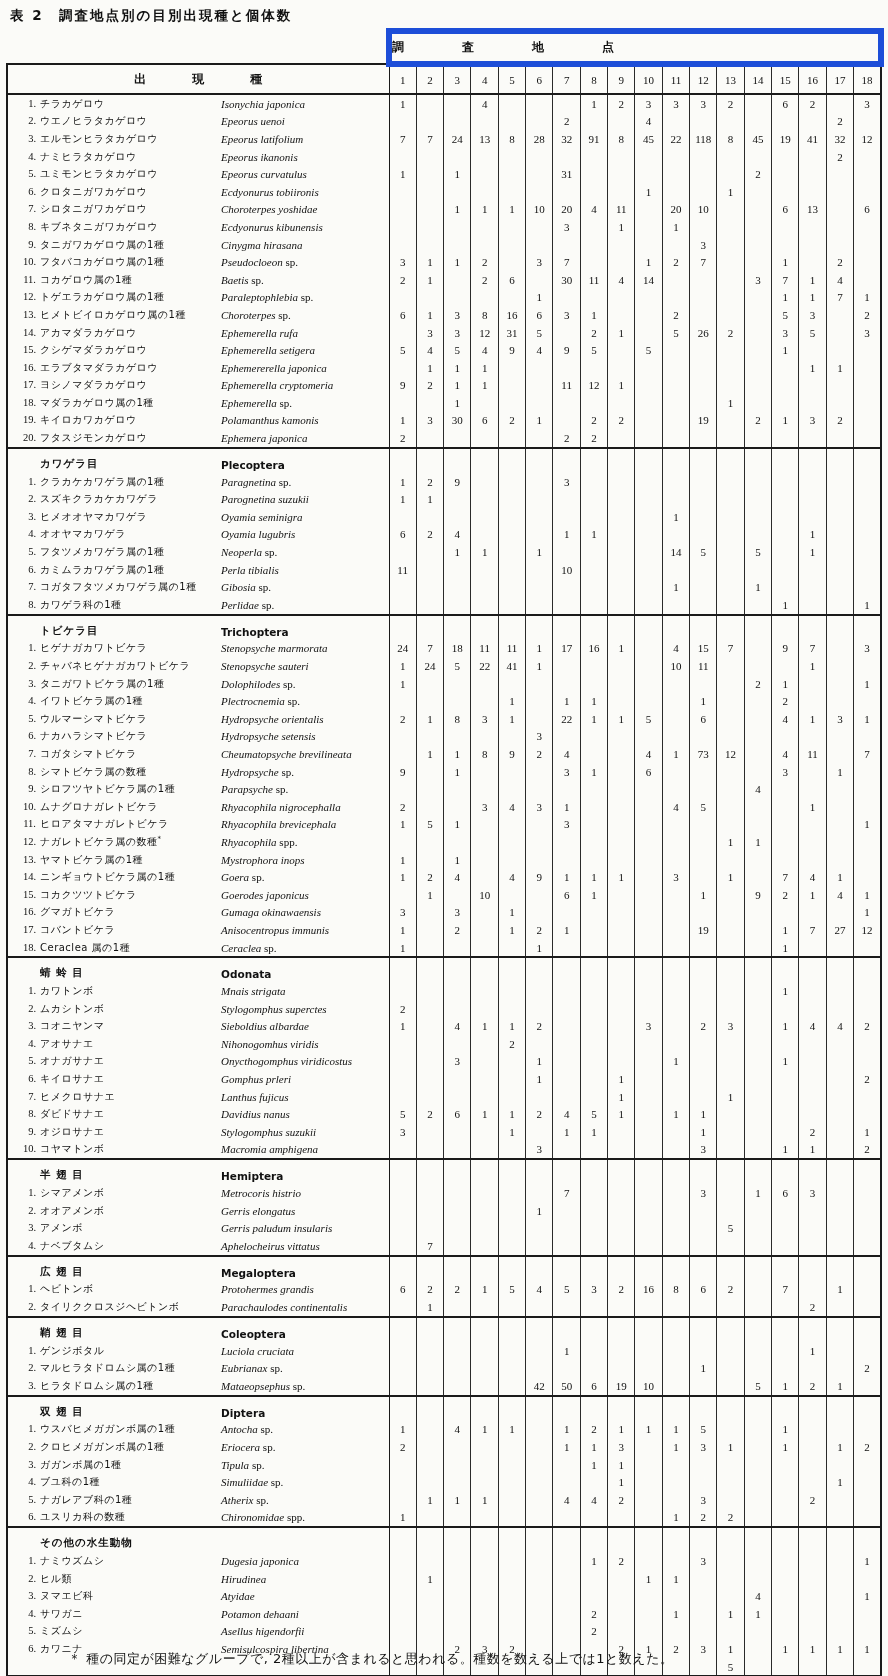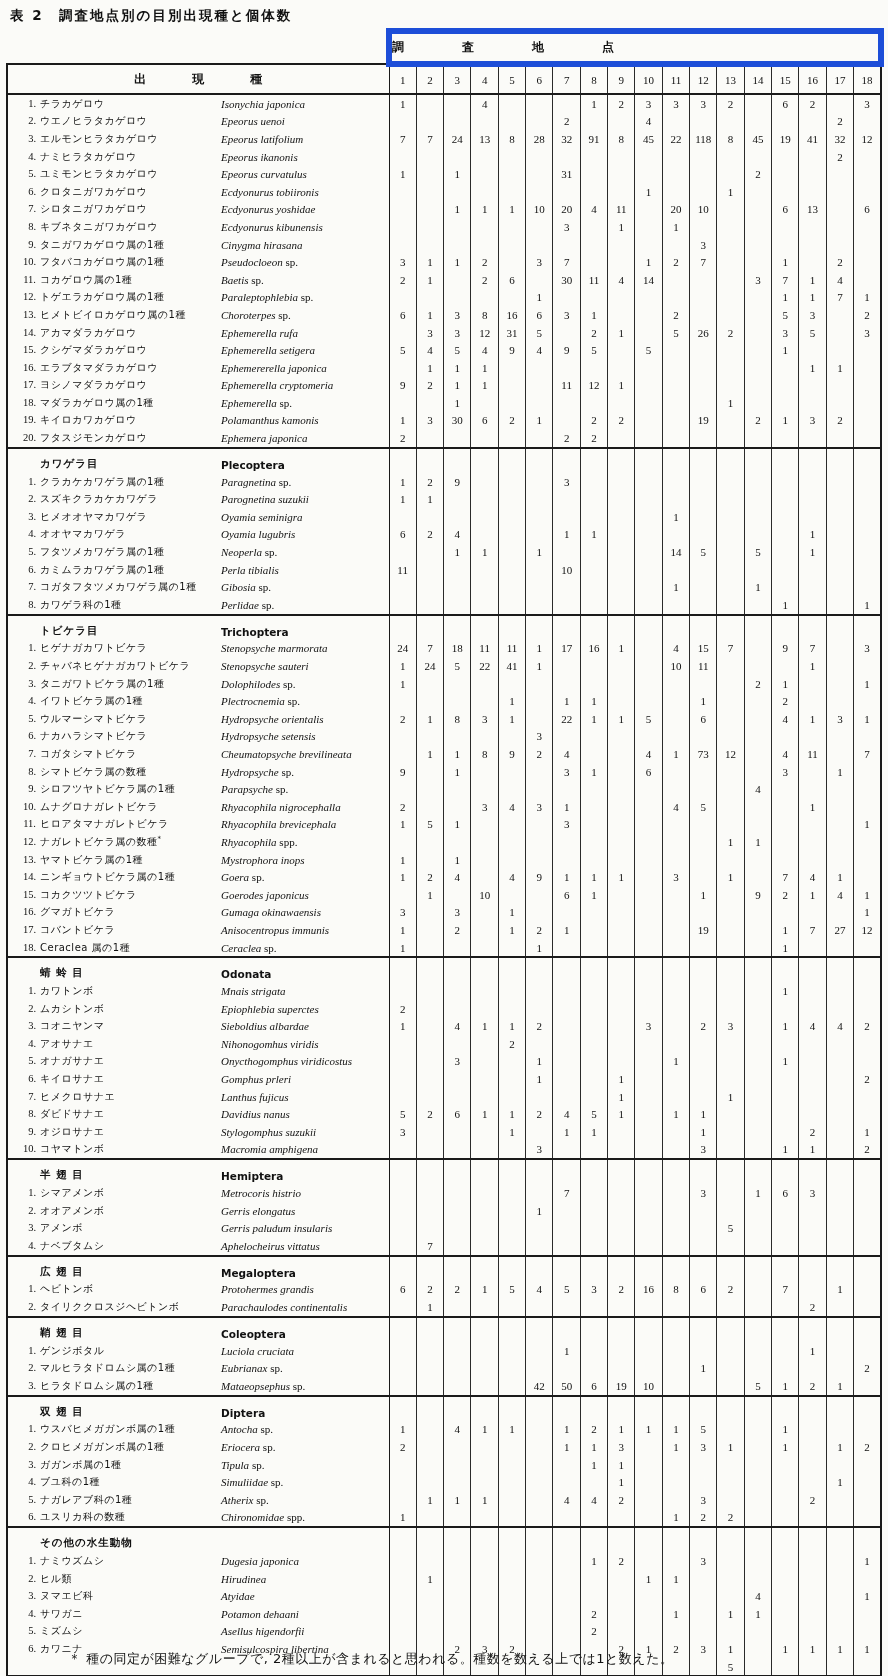--- a/index.html
+++ b/index.html
@@ -246,21 +246,21 @@
         <td class="cnt"></td>
         <td class="cnt"></td>
         <td class="cnt">1</td>
         <td class="cnt"></td>
         <td class="cnt"></td>
         <td class="cnt"></td>
         <td class="cnt"></td>
         <td class="cnt"></td>
       </tr>
       <tr>
-        <td class="sp-cell"><span class="no">7.</span><span class="jp">シロタニガワカゲロウ</span><span class="latin">Ecdyonurus yoshidae</span></td>
+        <td class="sp-cell"><span class="no">7.</span><span class="jp">シロタニガワカゲロウ</span><span class="latin">Choroterpes yoshidae</span></td>
         <td class="cnt"></td>
         <td class="cnt"></td>
         <td class="cnt">1</td>
         <td class="cnt">1</td>
         <td class="cnt">1</td>
         <td class="cnt">10</td>
         <td class="cnt">20</td>
         <td class="cnt">4</td>
         <td class="cnt">11</td>
         <td class="cnt"></td>
@@ -1170,21 +1170,21 @@
         <td class="cnt"></td>
         <td class="cnt"></td>
         <td class="cnt"></td>
         <td class="cnt"></td>
         <td class="cnt">1</td>
         <td class="cnt"></td>
         <td class="cnt"></td>
         <td class="cnt"></td>
       </tr>
       <tr>
-        <td class="sp-cell"><span class="no">2.</span><span class="jp">ムカシトンボ</span><span class="latin">Epiophlebia superctes</span></td>
+        <td class="sp-cell"><span class="no">2.</span><span class="jp">ムカシトンボ</span><span class="latin">Stylogomphus superctes</span></td>
         <td class="cnt">2</td>
         <td class="cnt"></td>
         <td class="cnt"></td>
         <td class="cnt"></td>
         <td class="cnt"></td>
         <td class="cnt"></td>
         <td class="cnt"></td>
         <td class="cnt"></td>
         <td class="cnt"></td>
         <td class="cnt"></td>

